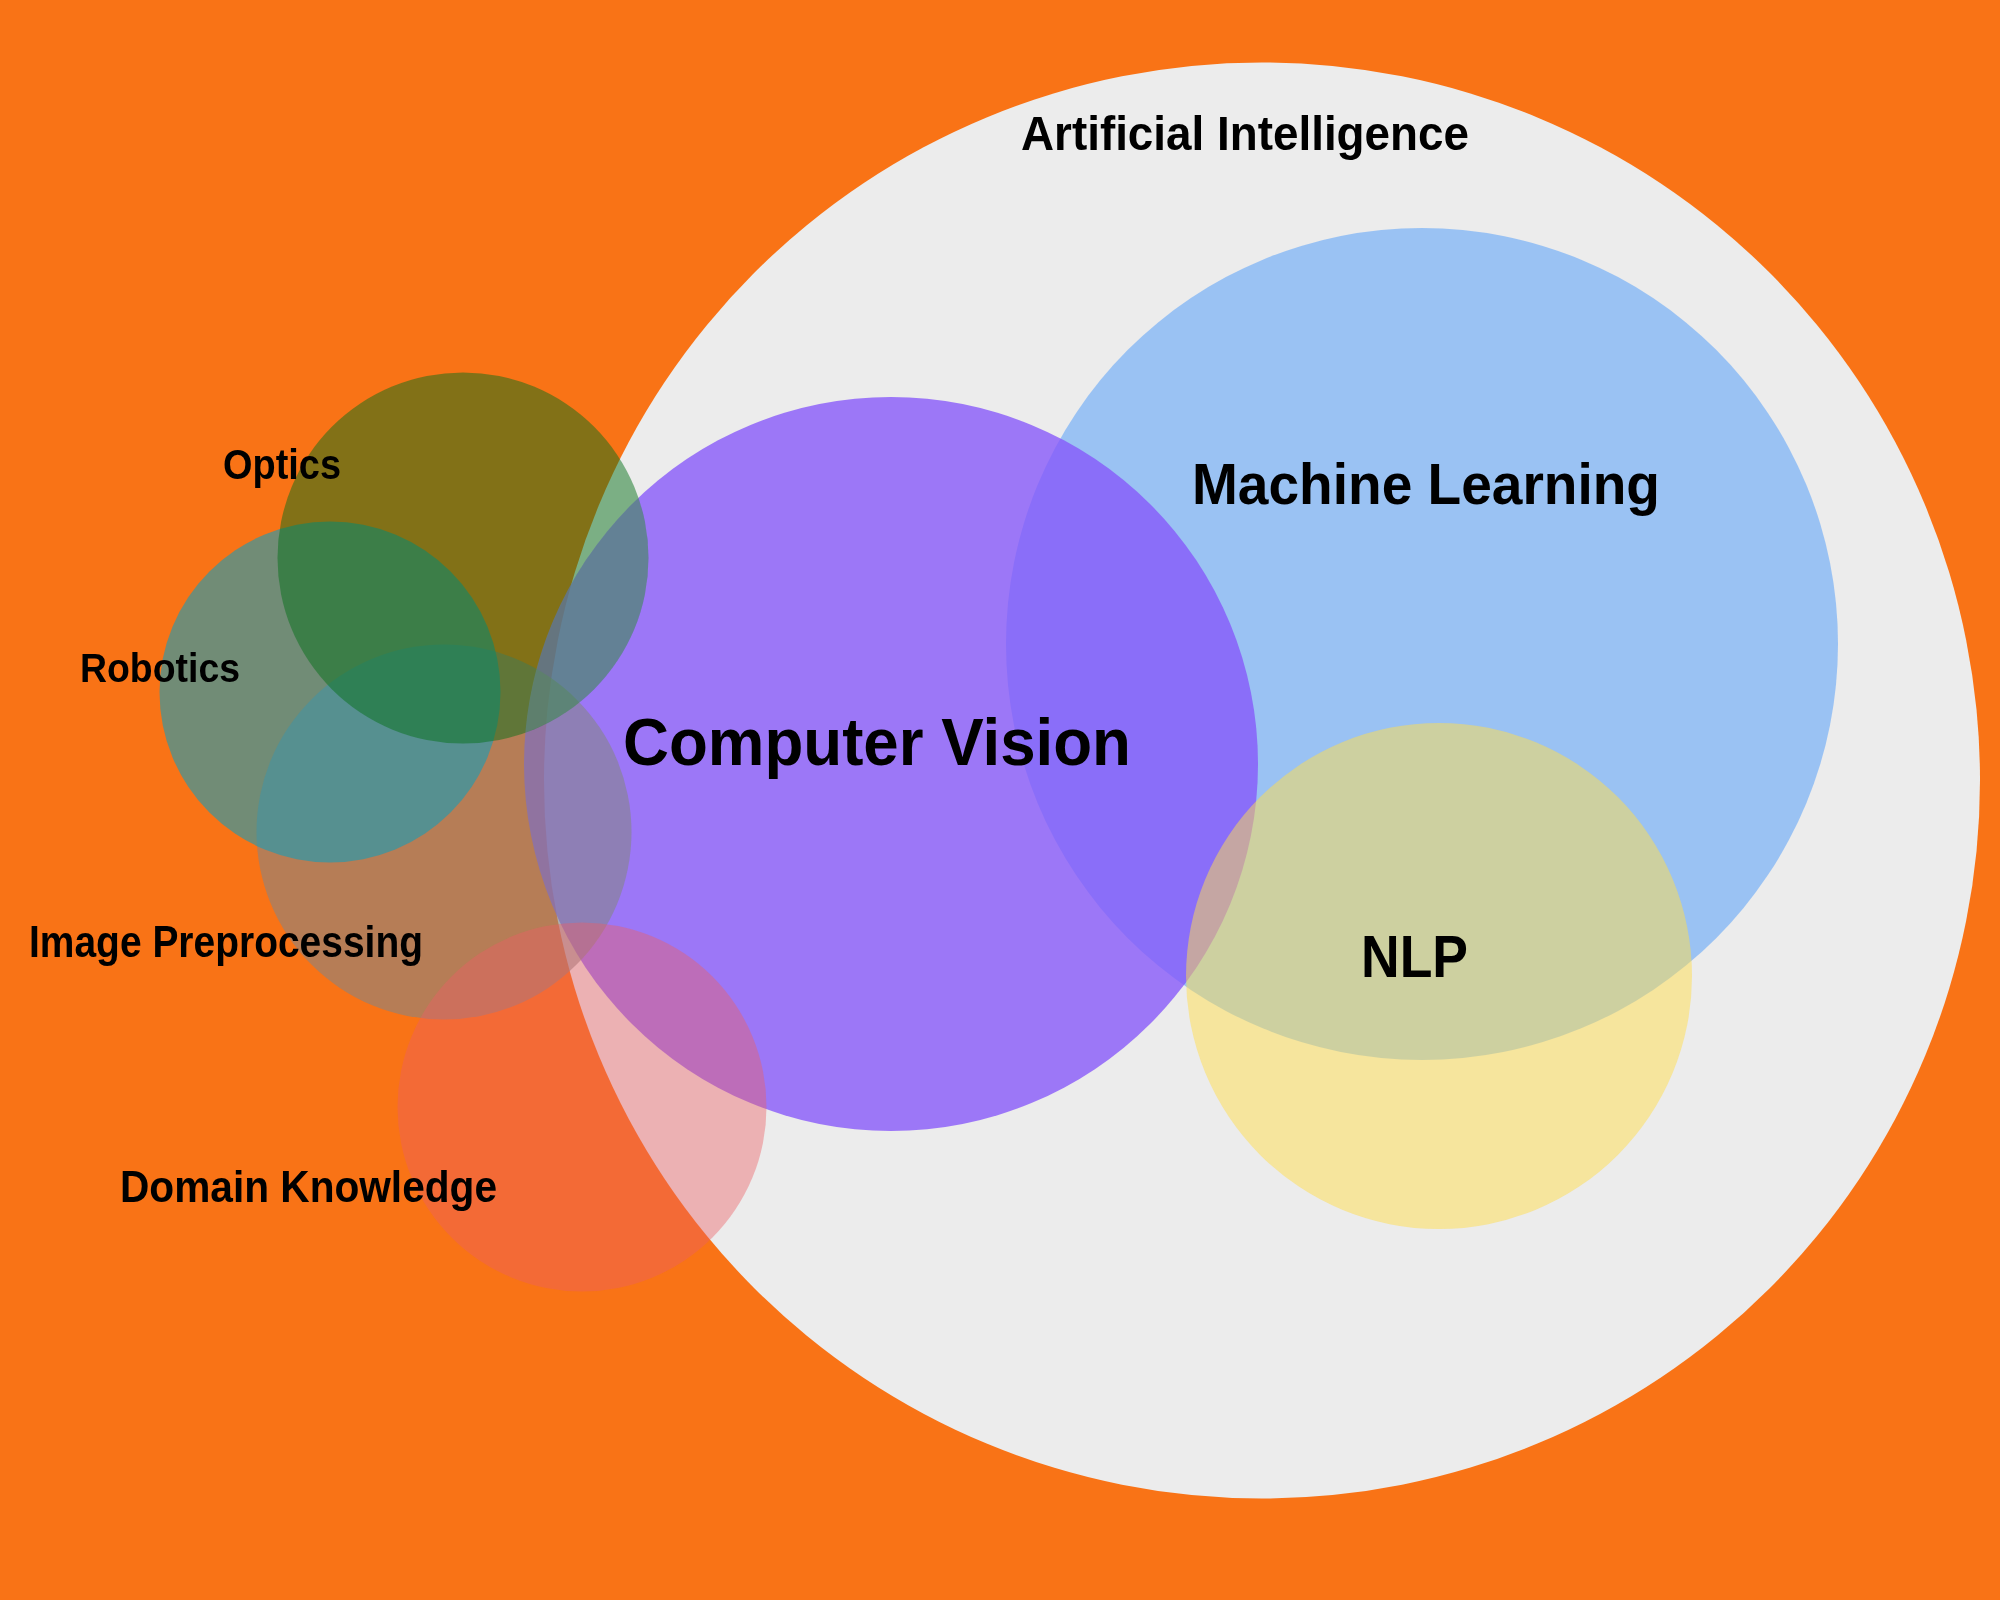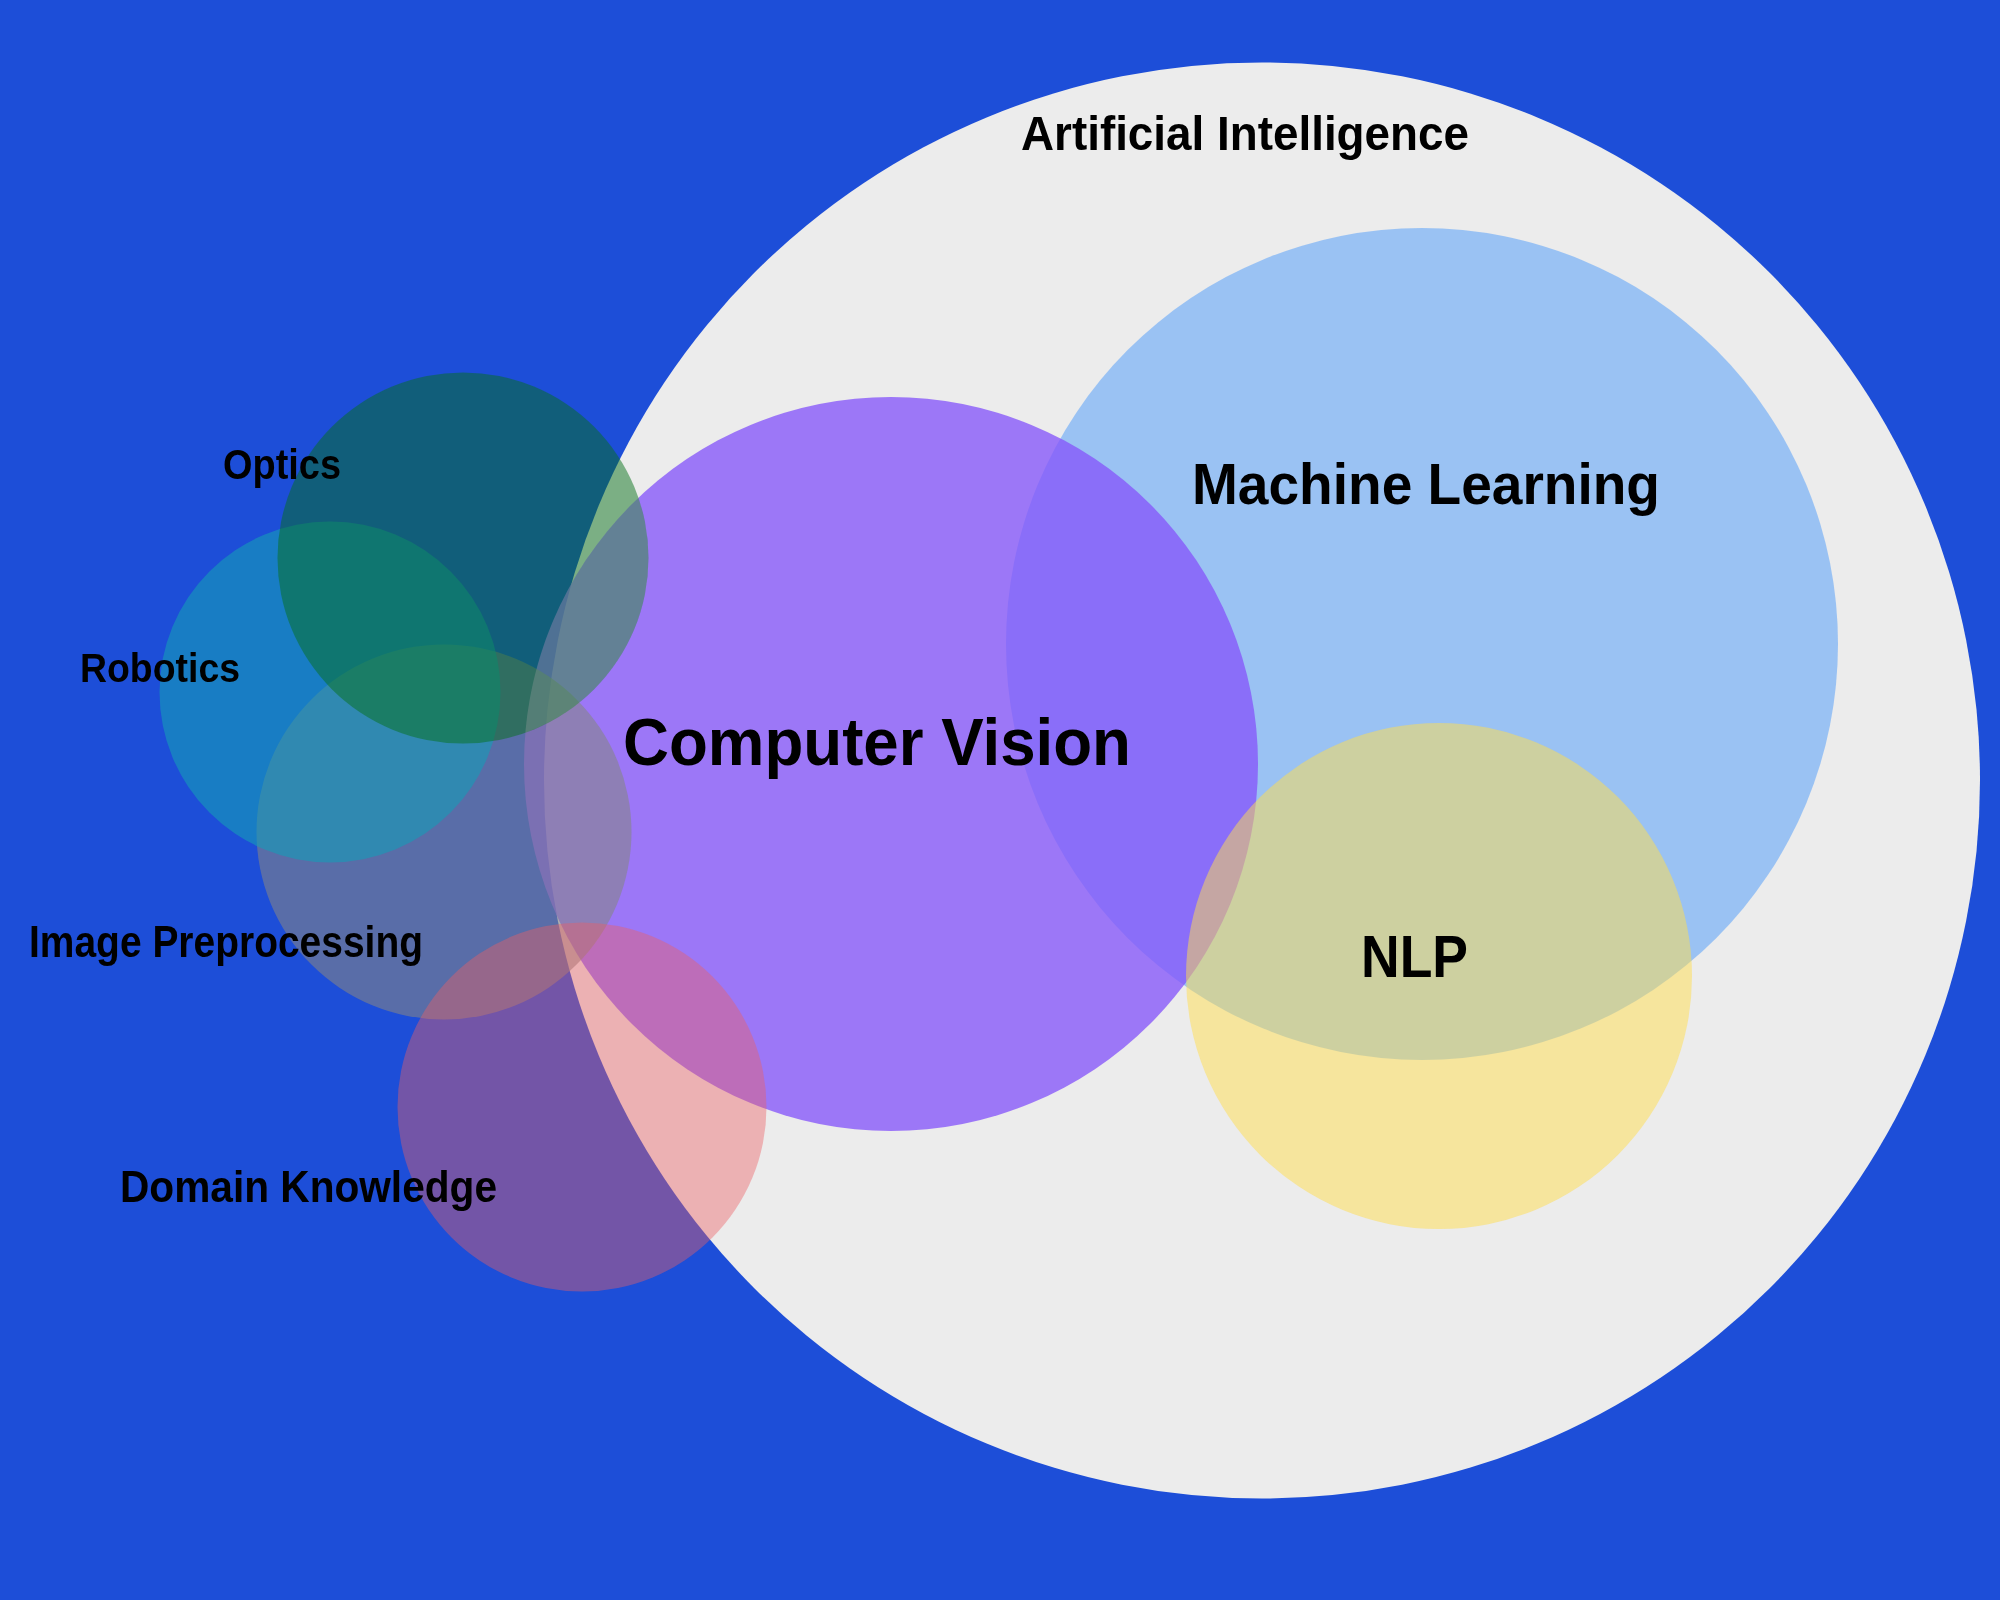--- a/index.html
+++ b/index.html
@@ -1,16 +1,16 @@
 <!DOCTYPE html>
 <html><head>
 <meta charset="utf-8">
 <style>
   html,body{margin:0;padding:0;background:#ffffff;}
-  .stage{position:relative;width:2000px;height:1600px;overflow:hidden;background:#1d4ed8;}
+  .stage{position:relative;width:2000px;height:1600px;overflow:hidden;background:#f97316;}
   svg{display:block;}
   text{font-family:"Liberation Sans", sans-serif;font-weight:bold;fill:#000000;}
 </style>
 </head>
 <body>
 <div class="stage">
 <svg width="2000" height="1600" viewBox="0 0 2000 1600">
   <circle cx="1262" cy="780.5" r="718" fill="#ececec"></circle>
   <circle cx="1422" cy="644" r="416" fill="rgb(87,161,249)" fill-opacity="0.55"></circle>
   <circle cx="891" cy="764" r="367" fill="rgb(133,86,250)" fill-opacity="0.78"></circle>

